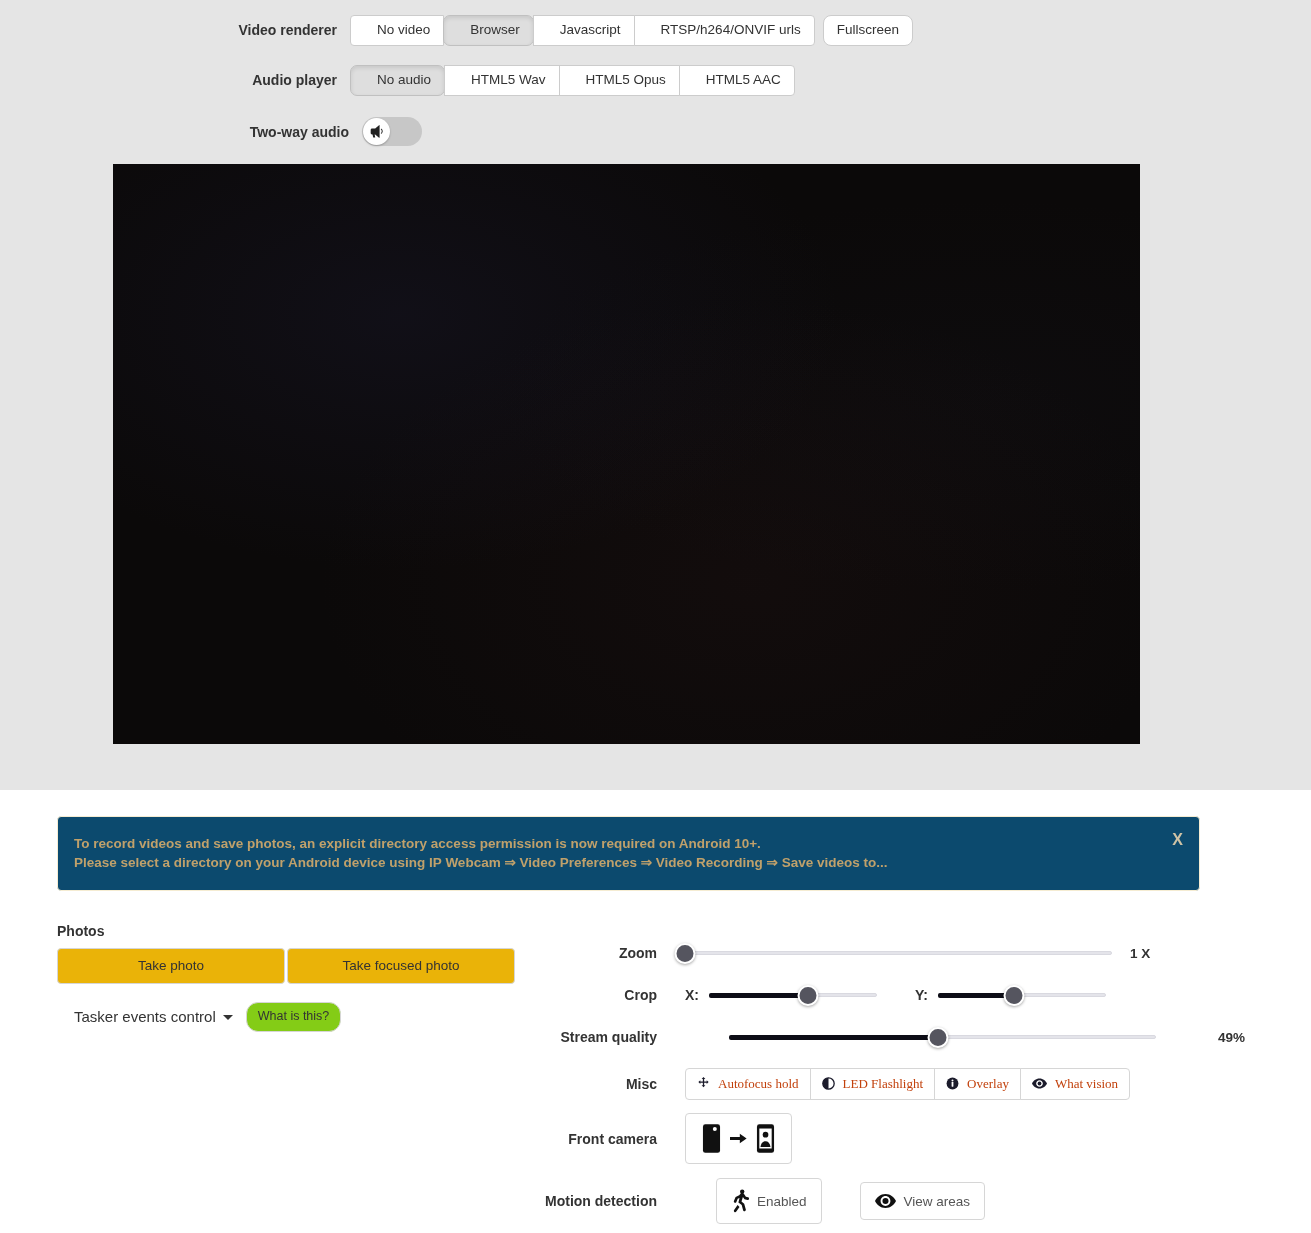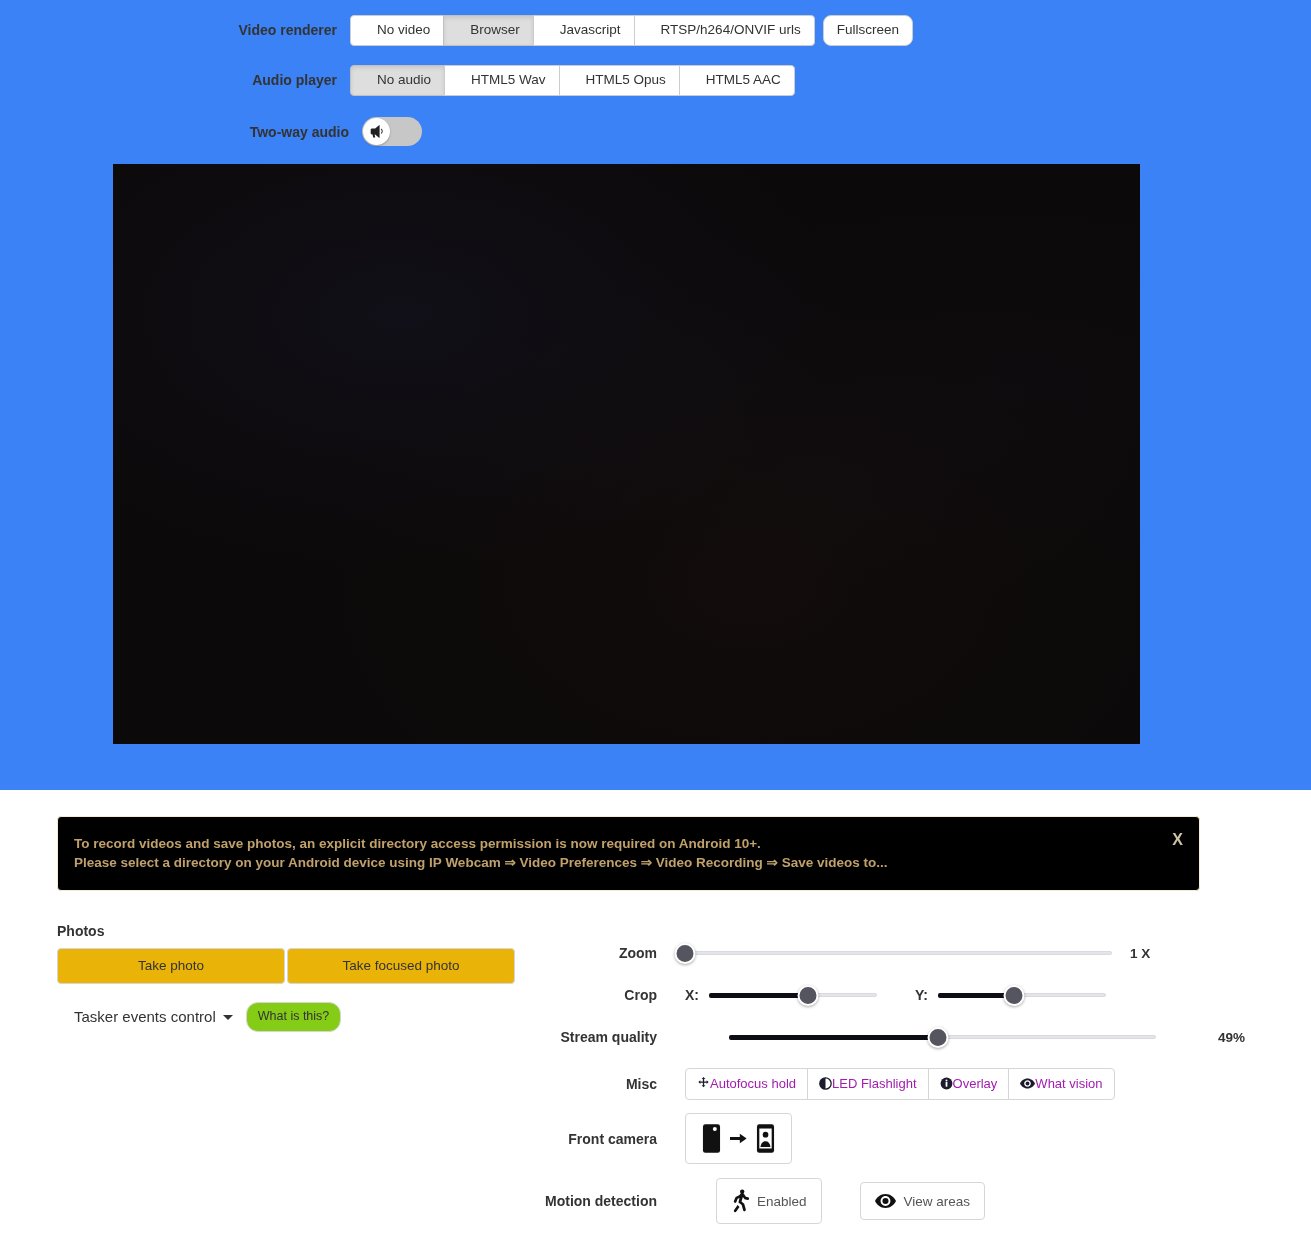--- a/index.html
+++ b/index.html
@@ -9,21 +9,21 @@
     background: #ffffff;
     font-family: "Liberation Sans", sans-serif;
     -webkit-font-smoothing: antialiased;
   }
 
   
   .top-panel {
     position: relative;
     width: 1311px;
     height: 790px;
-    background: #3b82f6;
+    background: #e5e5e5;
   }
 
   .ctrl-row {
     position: absolute;
     display: flex;
     align-items: center;
   }
   .ctrl-label {
     width: 350px;
     text-align: right;
@@ -54,20 +54,21 @@
     border-bottom-left-radius: 4px;
   }
   .btn-group .gbtn:last-child {
     border-top-right-radius: 4px;
     border-bottom-right-radius: 4px;
   }
   .btn-group .gbtn.active {
     background: #dedede;
     border-color: #c0c0c0;
     box-shadow: inset 0 2px 4px rgba(0,0,0,.10);
+    border-radius: 7px;
   }
   .btn-standalone {
     background: #ffffff;
     border: 1px solid #cccccc;
     border-radius: 8px;
     color: #333333;
     font-size: 13.5px;
     font-family: "Liberation Sans", sans-serif;
     padding: 7px 13px 8px 13px;
     line-height: 1;
@@ -119,21 +120,21 @@
     width: 1311px;
     height: 443px;
     background: #ffffff;
   }
 
   .alert {
     position: absolute;
     left: 57px;
     top: 26px;
     width: 1143px;
-    background: #000000;
+    background: #0c4a6e;
     border: 1px solid #f5ecd2;
     border-radius: 4px;
     padding: 17px 20px 18px 16px;
   }
   .alert .line {
     font-size: 13.5px;
     font-weight: bold;
     color: #c0a16b;
     line-height: 19px;
     white-space: nowrap;
@@ -270,27 +271,27 @@
     margin-left: 18px;
     white-space: nowrap;
   }
 
   
   .ibtn-group { display: flex; }
   .ibtn {
     background: #ffffff;
     border: 1px solid #d6d6d6;
     font-size: 13px;
-    font-family: Liberation Sans, sans-serif;
-    color: #a21caf;
+    font-family: Liberation Serif, serif;
+    color: #c2410c;
     padding: 8px 11px 9px 11px;
     line-height: 1;
     display: flex;
     align-items: center;
-    gap: 0;
+    gap: 8px;
     margin-left: -1px;
     cursor: pointer;
     white-space: nowrap;
   }
   .ibtn:first-child { margin-left: 0; border-top-left-radius: 4px; border-bottom-left-radius: 4px; }
   .ibtn:last-child { border-top-right-radius: 4px; border-bottom-right-radius: 4px; }
 
   .bigbtn {
     background: #ffffff;
     border: 1px solid #d6d6d6;

